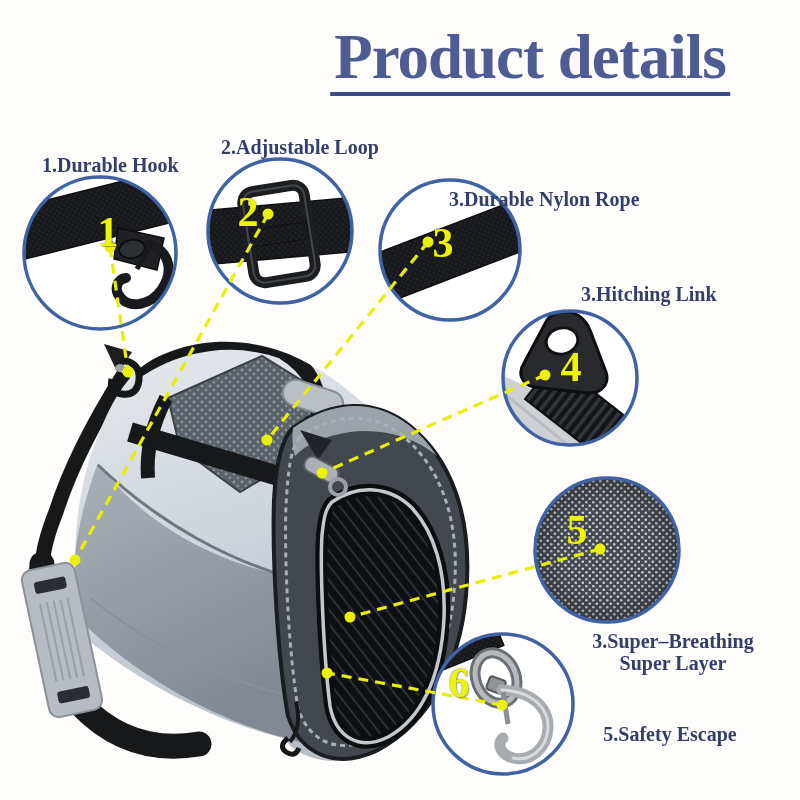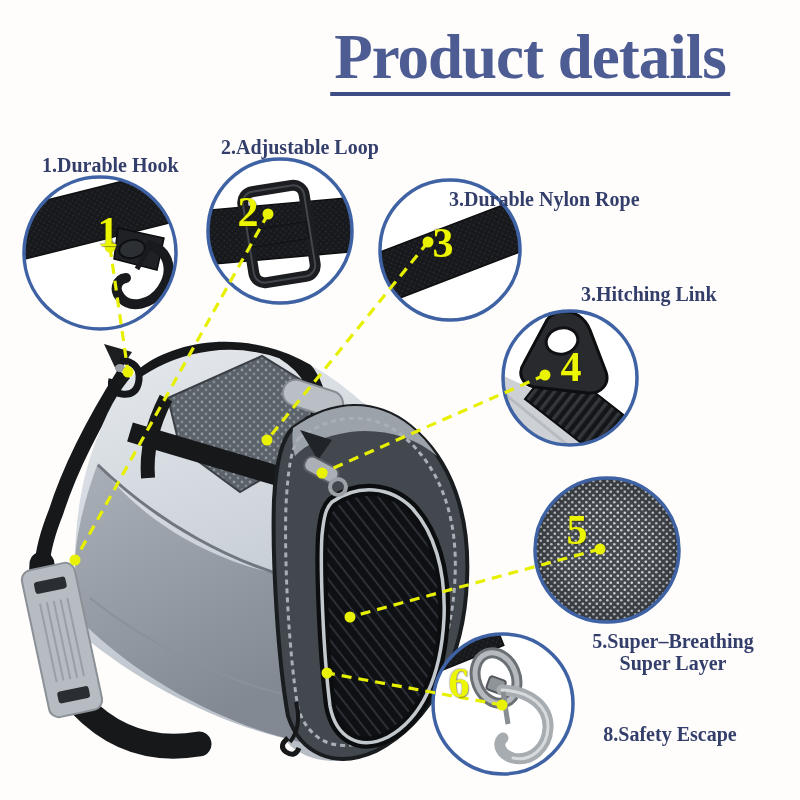--- a/index.html
+++ b/index.html
@@ -262,26 +262,26 @@
   </svg>
 
   <h1 class="title">Product details</h1>
 
   <div class="callout-label" style="left:42px;  top:154px;">1.Durable Hook</div>
   <div class="callout-label" style="left:221px; top:104px;margin-top:32px;">2.Adjustable Loop</div>
   <div class="callout-label" style="left:449px; top:148px;margin-top:40px;">3.Durable Nylon Rope</div>
   <div class="callout-label" style="left:581px; top:283px;">3.Hitching Link</div>
 
   <div class="callout-label centered" style="left:558px; top:630px; width:230px;">
-    <div>5.Super–Breathing</div>
+    <div>3.Super–Breathing</div>
     <div>Super Layer</div>
   </div>
 
   <div class="callout-label centered" style="left:555px; top:723px; width:230px;">
-    <div>8.Safety Escape</div>
+    <div>5.Safety Escape</div>
   </div>
 
   <span class="callout-number" style="left:108px; top:232px;">1</span>
   <span class="callout-number" style="left:248px; top:212px;">2</span>
   <span class="callout-number" style="left:443px; top:243px;">3</span>
   <span class="callout-number" style="left:571px; top:367px;">4</span>
   <span class="callout-number" style="left:577px; top:530px;">5</span>
   <span class="callout-number" style="left:459px; top:683px;">6</span>
 
 </div>

